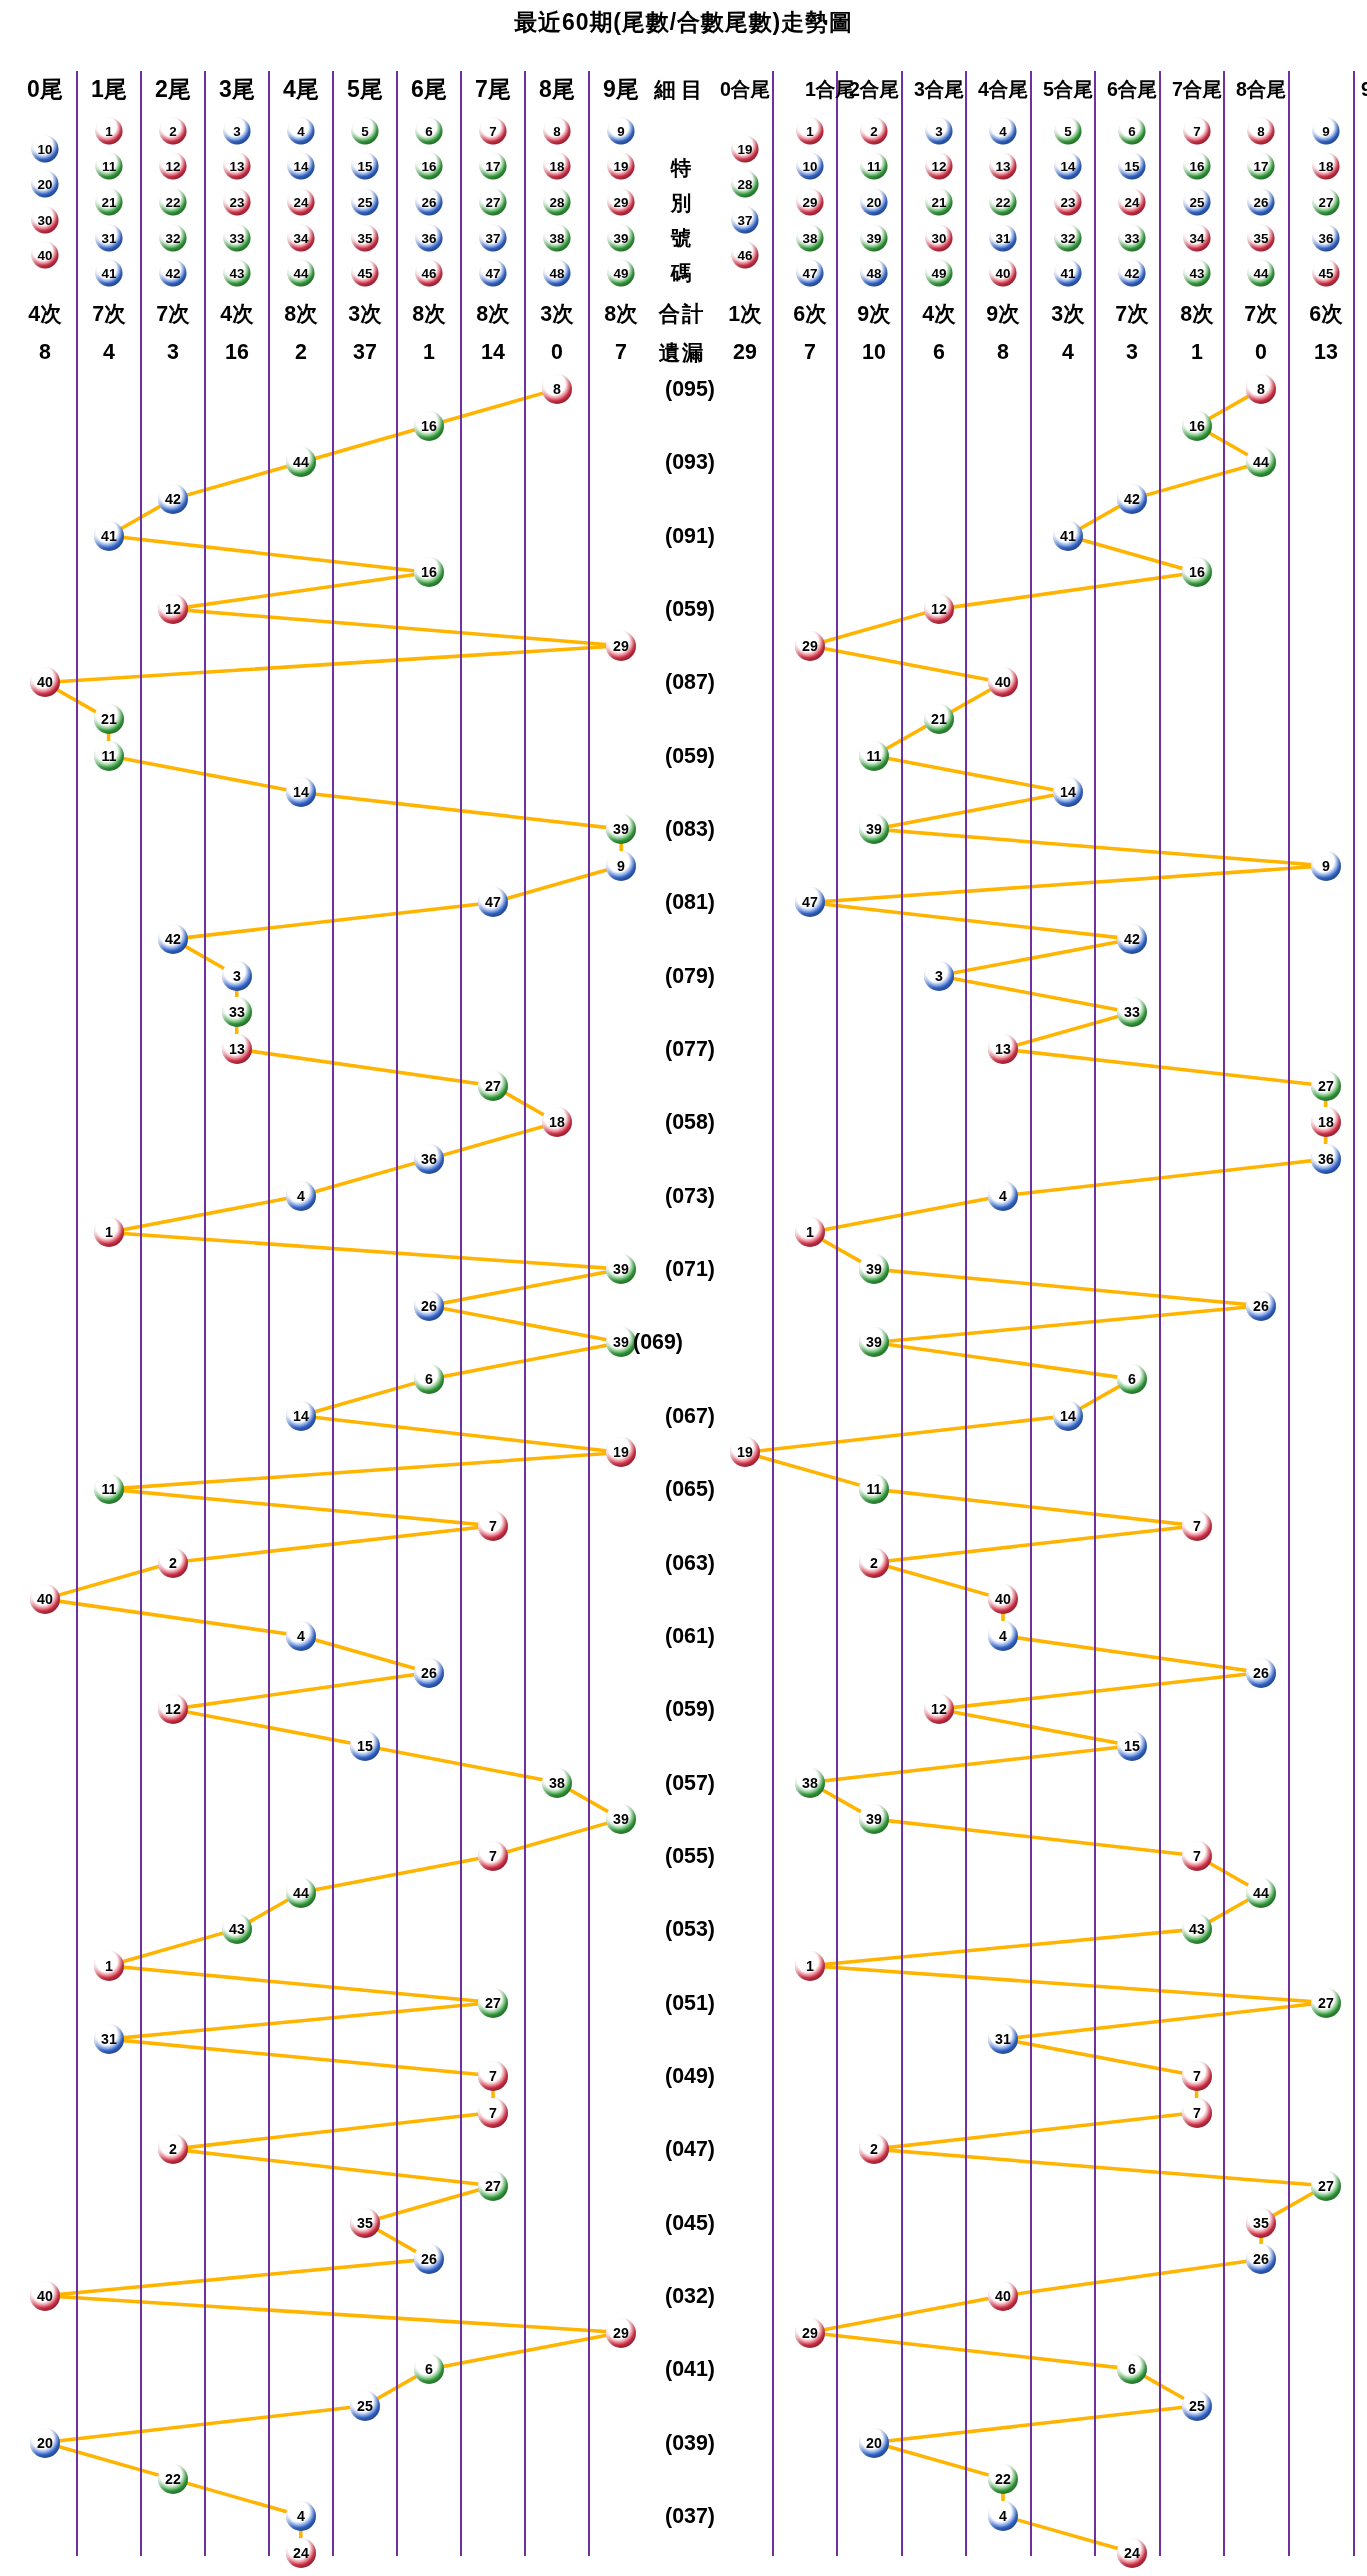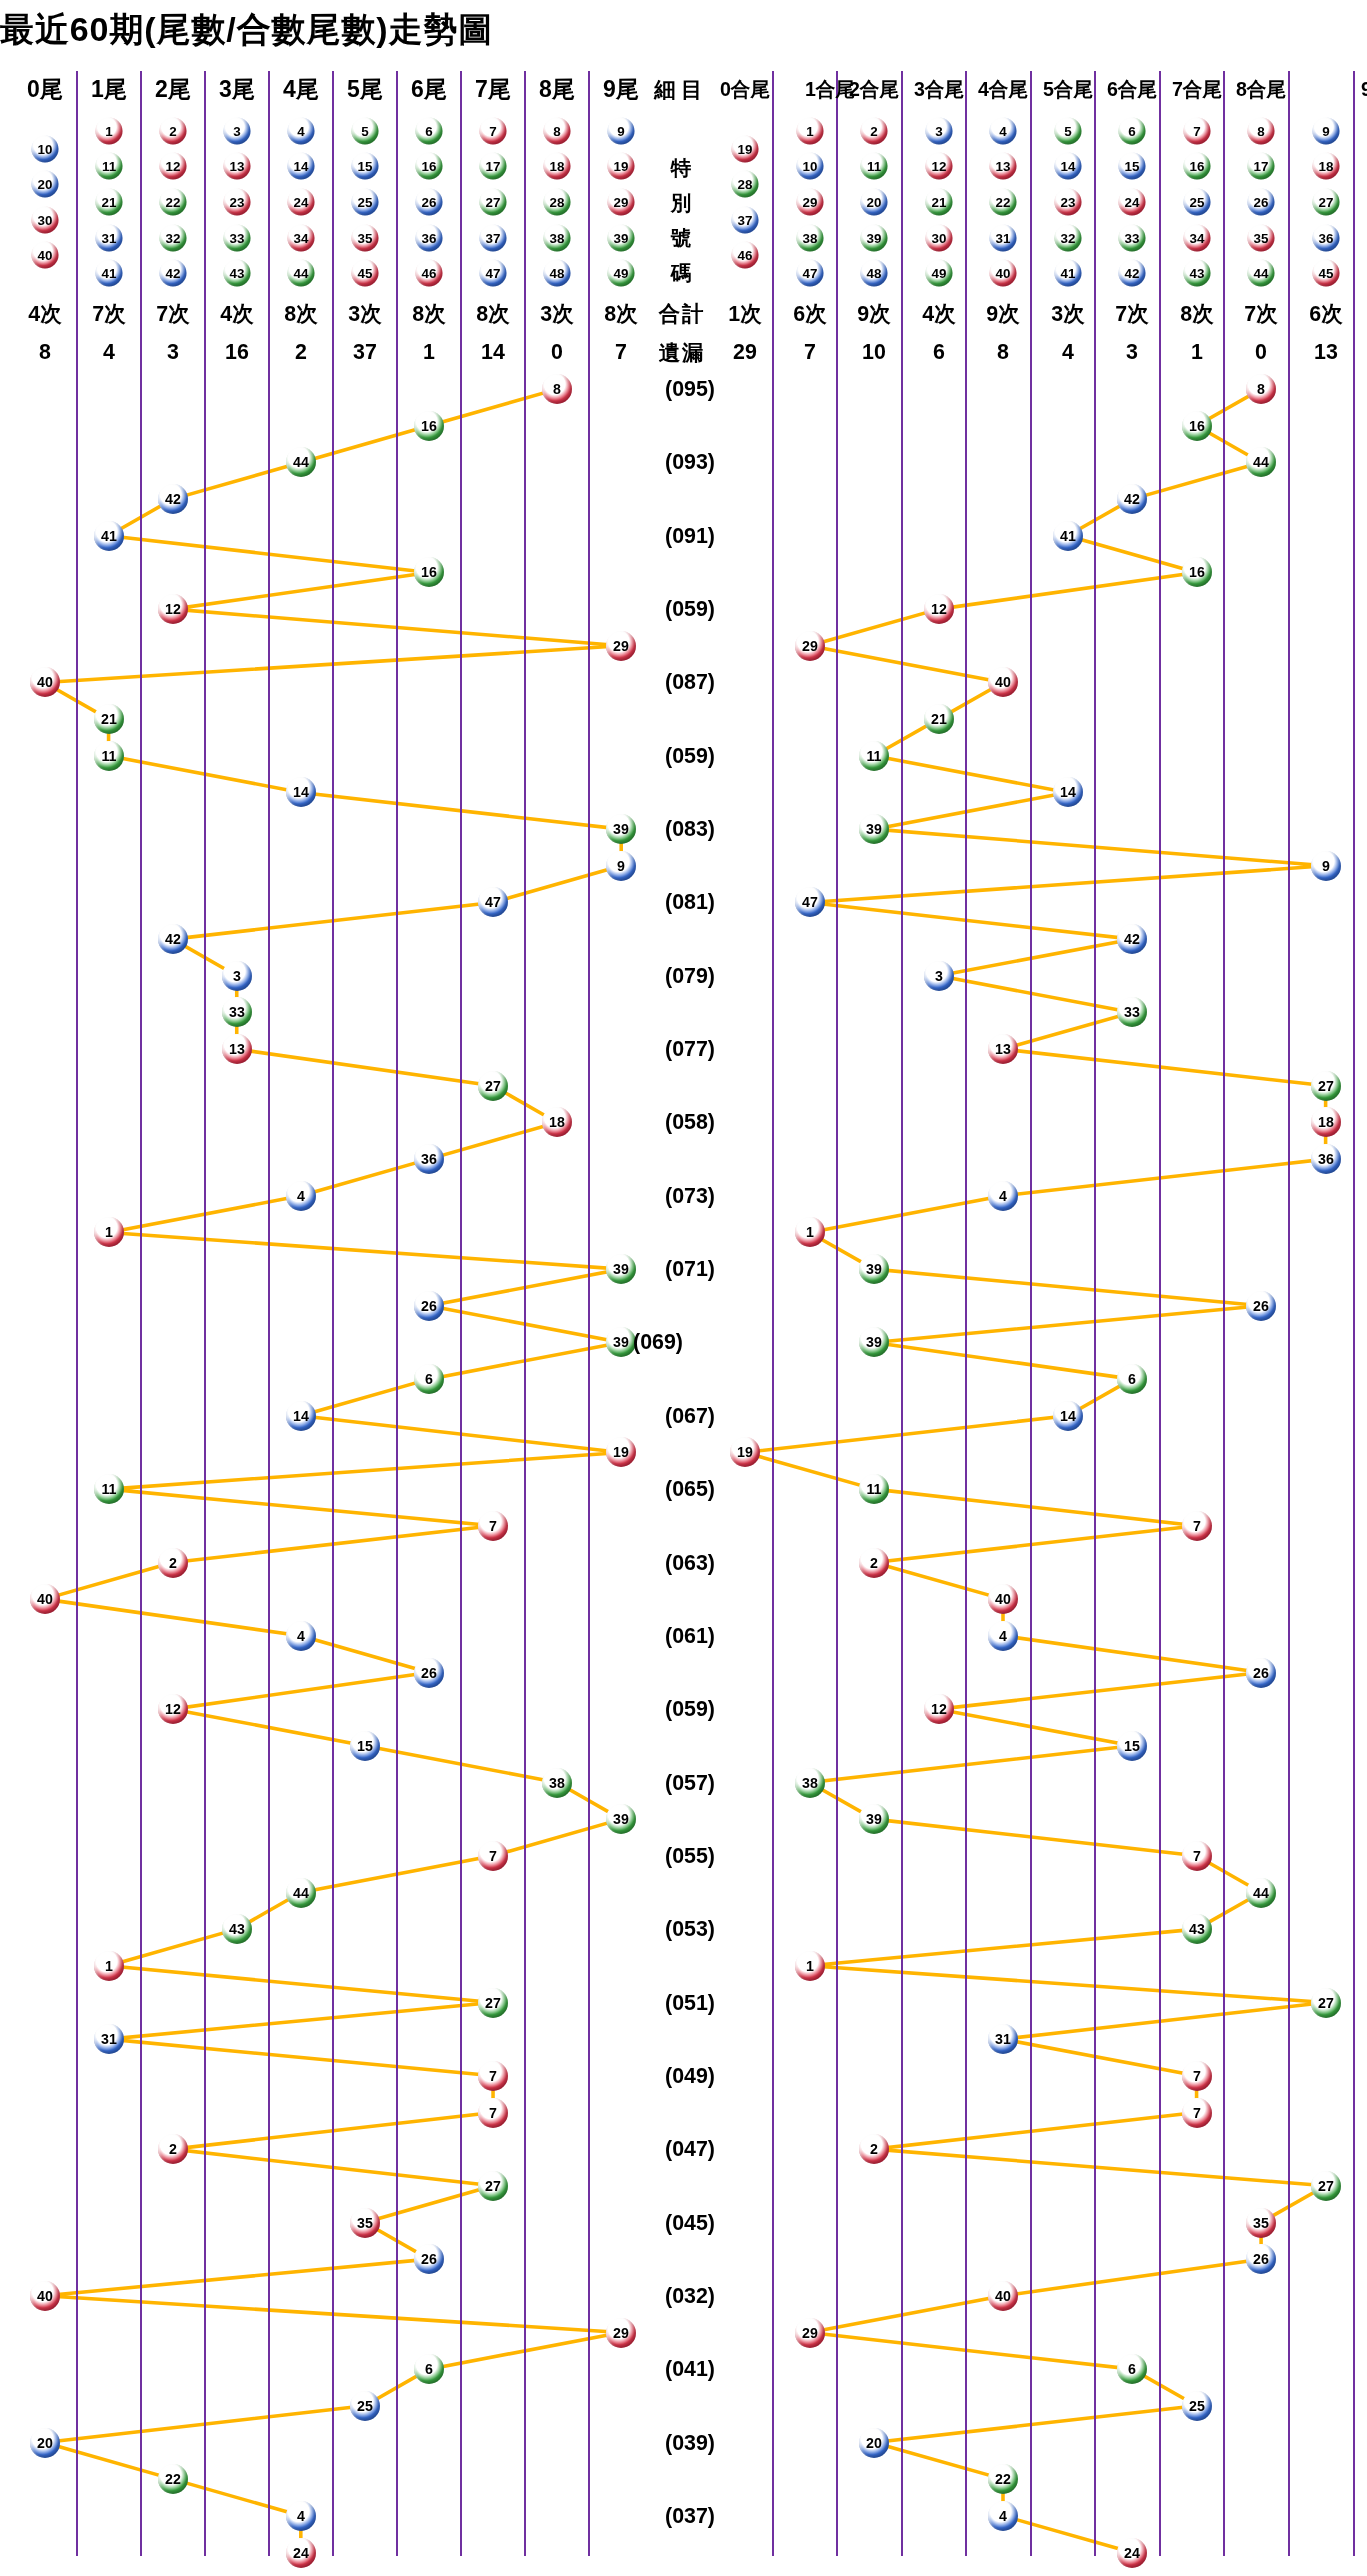--- a/index.html
+++ b/index.html
@@ -1,22 +1,22 @@
 <!DOCTYPE html>
 <html style="font-size:14.2px"><head>
 <meta charset="utf-8">
 <style>
   html,body { margin:0; padding:0; background:#fff; }
   .stage {
     position:relative; width:1367px; height:2576px; background:#fff;
     font-family:"Liberation Sans","DejaVu Sans",sans-serif; overflow:hidden;
   }
   .title {
-    position:absolute; left:0; right:0; top:7.1px; 
-    font-size:34px; font-weight:bold; color:#000; letter-spacing:0.9px;
+    position:absolute; left:0; right:0; top:7.1px; text-align:center;
+    font-size:23px; font-weight:bold; color:#000; letter-spacing:0.9px;
   }
   svg.lines { position:absolute; left:0; top:0; }
   .vline { position:absolute; width:1.8px; background:#7030A0; }
   .colhead {
     position:absolute; transform:translate(-50%,-50%); font-weight:bold; color:#000;
     white-space:nowrap; font-size:23px;
   }
   .colhead.small { font-size:19.6px; }
   .ball {
     position:absolute; transform:translate(-50%,-50%); border-radius:50%;

